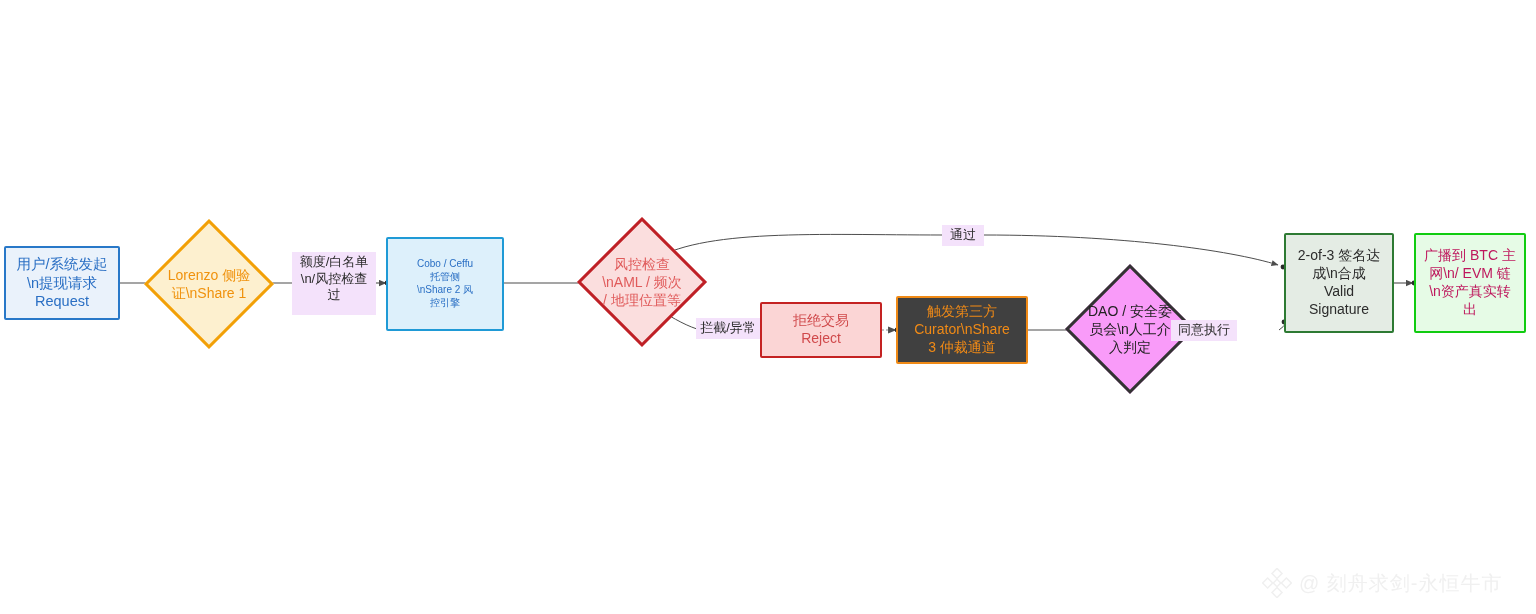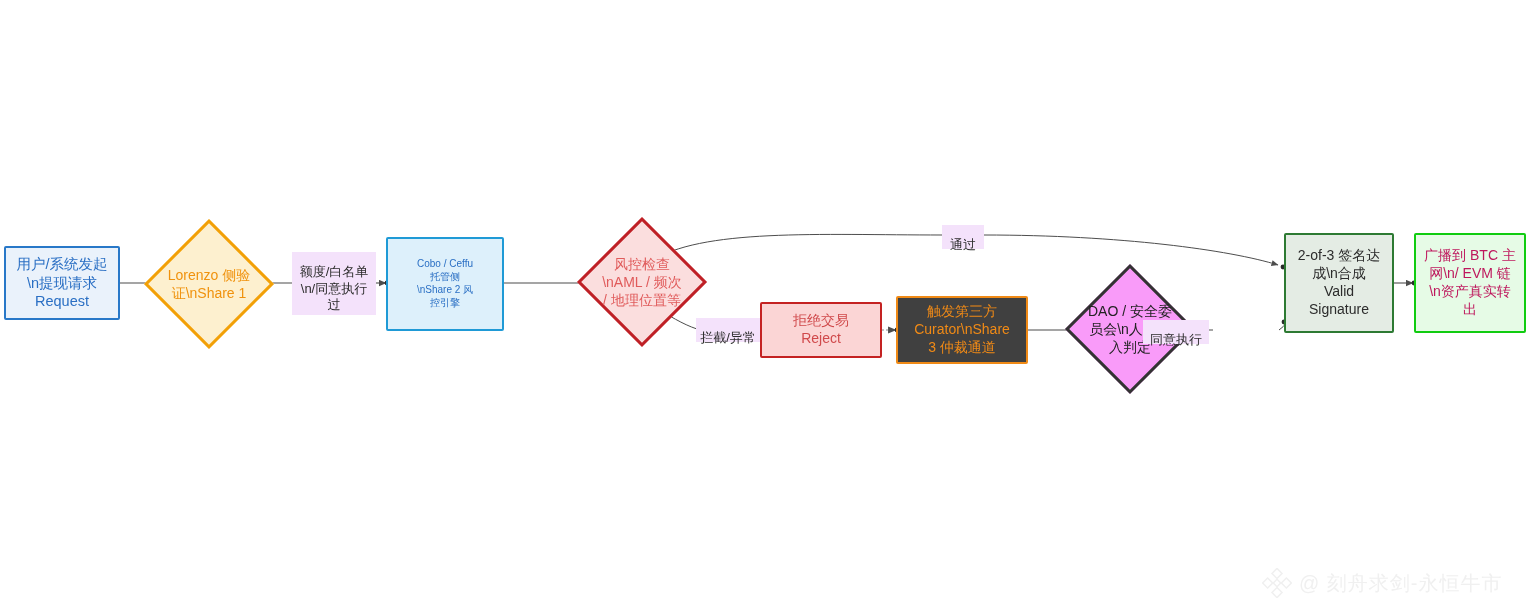--- a/index.html
+++ b/index.html
@@ -37,25 +37,25 @@
   .n-risk{left:557px;top:236px;width:92px;height:92px;margin-left:39px;}
   .n-risk .shape{background:#fbdede;border-color:#bf2026;}
   .n-risk .label{color:#e05b5b;font-size:14px;}
 
   .n-dao{left:1084px;top:283px;width:92px;height:92px;}
   .n-dao .shape{background:#f99bf9;border-color:#333333;}
   .n-dao .label{color:#232323;font-size:14px;}
 
   
   .elabel{position:absolute;background:#f4e2fb;color:#2c2c2c;font-size:13px;
-      padding:12px 2px;box-sizing:border-box;text-align:center;line-height:1.28;white-space:pre-line;}
+      padding:2px 2px;box-sizing:border-box;text-align:center;line-height:1.28;white-space:pre-line;}
   .el-quota{left:292px;top:252px;width:84px;height:63px;}
   .el-pass{left:942px;top:225px;width:42px;height:21px;}
   .el-block{left:696px;top:318px;width:64px;height:21px;}
-  .el-agree{left:1143px;top:320px;width:66px;height:21px;font-family:Liberation Serif, serif;}
+  .el-agree{left:1171px;top:320px;width:66px;height:21px;font-family:Liberation Serif, serif;}
 
   
   .watermark{position:absolute;left:1262px;top:568px;display:flex;align-items:center;gap:7px;
      color:#f0f0f0;font-size:20px;letter-spacing:1px;}
   .wm-logo{width:30px;height:30px;flex:0 0 auto;}
 </style>
 </head>
 <body>
 
 <div id="canvas">
@@ -172,21 +172,21 @@
   </div>
 
   <div class="node rect n-broadcast">
     <span class="label">广播到 BTC 主
 网\n/ EVM 链
 \n资产真实转
 出</span>
   </div>
 
   <div class="elabel el-quota">额度/白名单
-\n/同意执行
+\n/风控检查
 过</div>
   <div class="elabel el-pass">通过</div>
   <div class="elabel el-block">拦截/异常</div>
   <div class="elabel el-agree">同意执行</div>
 
   <div class="watermark">
     <svg class="wm-logo" viewBox="0 0 32 32">
       <g fill="none" stroke="#f0f0f0" stroke-width="1.6">
         <rect x="12.2" y="2.0" width="7.6" height="7.6" transform="rotate(45 16 5.8)"></rect>
         <rect x="2.2" y="12.2" width="7.6" height="7.6" transform="rotate(45 6 16)"></rect>

